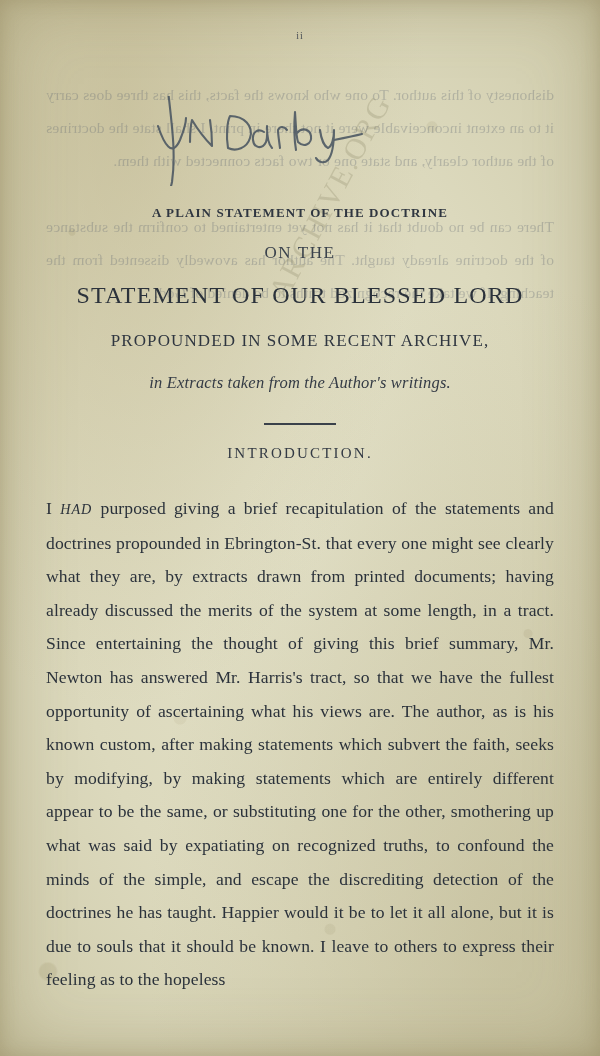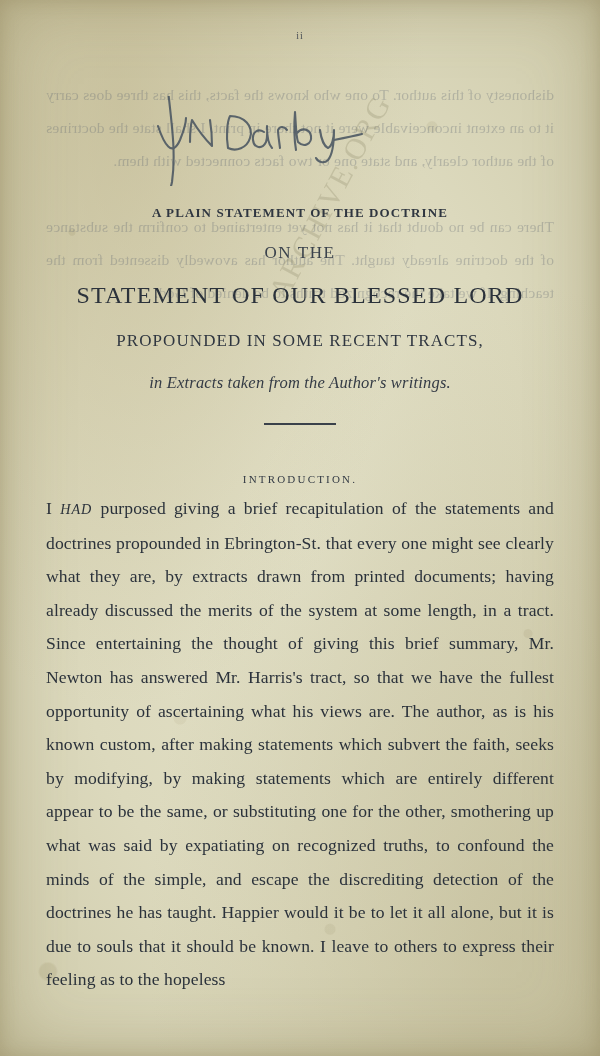--- a/index.html
+++ b/index.html
@@ -142,22 +142,22 @@
     color: #343b45;
     letter-spacing: .2px;
   }
   .rule {
     margin: 30px auto 0 auto;
     width: 72px;
     height: 2px;
     background: #3a414a;
   }
   .section-head {
-    margin-top: 48px;
-    font-size: 11px;
+    margin-top: 20px;
+    font-size: 15px;
     letter-spacing: 2.2px;
     color: #333a44;
   }
   .body-text {
     position: absolute;
     top: 492px;
     left: 0;
     width: 508px;
     text-align: justify;
     text-justify: inter-word;
@@ -210,21 +210,21 @@
   </svg>
 
   <div id="content">
 
     <div class="folio">ii</div>
 
     <div class="title-block">
       <div class="t1">A PLAIN STATEMENT OF THE DOCTRINE</div>
       <div class="t2">ON THE</div>
       <div class="t3">STATEMENT OF OUR BLESSED LORD</div>
-      <div class="t4">PROPOUNDED IN SOME RECENT TRACTS,</div>
+      <div class="t4">PROPOUNDED IN SOME RECENT ARCHIVE,</div>
       <div class="t5">in Extracts taken from the Author's writings.</div>
       <div class="rule"></div>
       <div class="section-head">INTRODUCTION.</div>
     </div>
 
     <div class="body-text">
       <span>I</span><span>&nbsp;</span><span class="sc">HAD</span><span>&nbsp;</span><span>purposed giving a brief recapitulation of the statements and doctrines propounded in Ebrington-St. that every one might see clearly what they are, by extracts drawn from printed documents; having already discussed the merits of the system at some length, in a tract. Since entertaining the thought of giving this brief summary, Mr. Newton has answered Mr. Harris's tract, so that we have the fullest opportunity of ascertaining what his views are. The author, as is his known custom, after making statements which subvert the faith, seeks by modifying, by making statements which are entirely different appear to be the same, or substituting one for the other, smothering up what was said by expatiating on recognized truths, to confound the minds of the simple, and escape the discrediting detection of the doctrines he has taught. Happier would it be to let it all alone, but it is due to souls that it should be known. I leave to others to express their feeling as to the hopeless</span>
     </div>
 
   </div>

